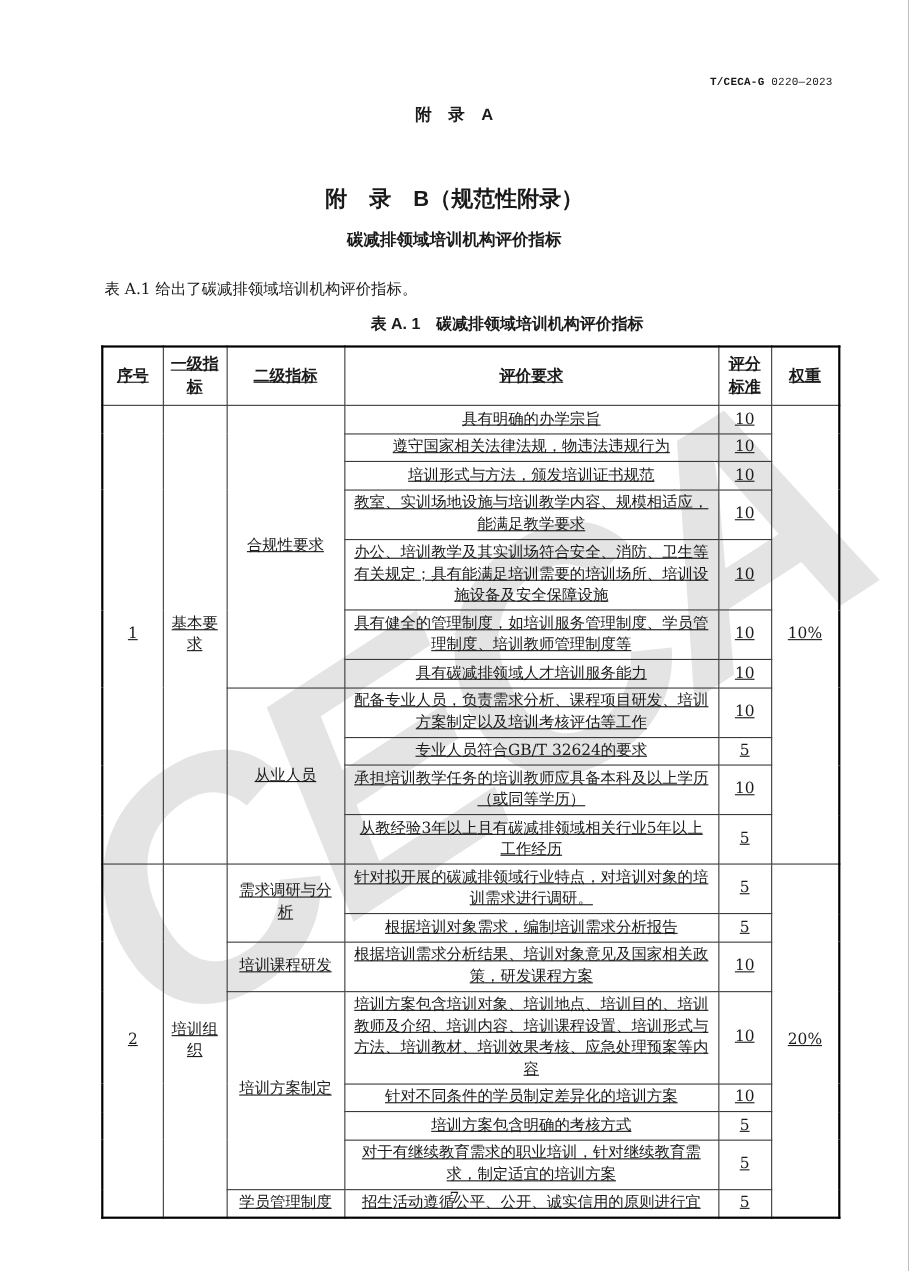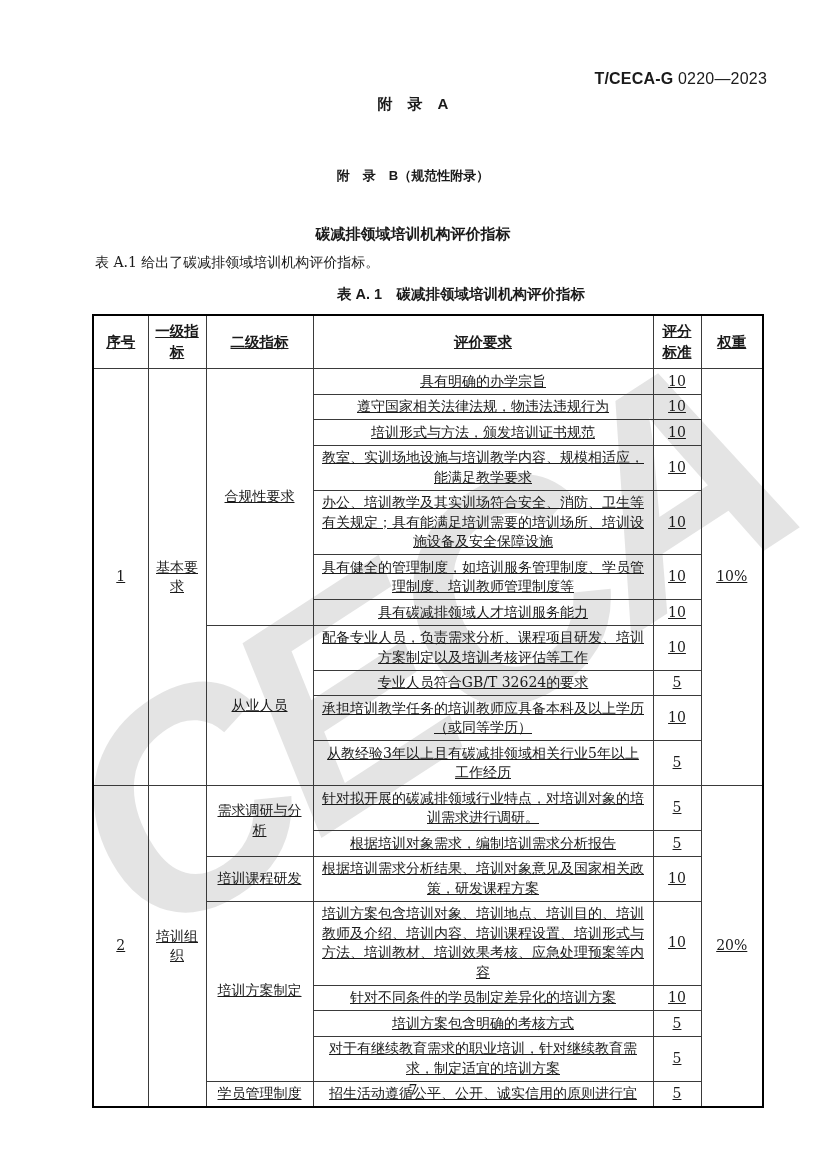--- a/index.html
+++ b/index.html
@@ -21,34 +21,34 @@
     font-family:"Liberation Sans",sans-serif;
     font-style:italic;
     font-weight:900;
     font-size:300px;
     letter-spacing:-18px;
     color:rgba(185,185,185,0.38);
     white-space:nowrap;
     user-select:none;
   }
   .doc-num{
-    position:absolute;top:70px;right:59px;
-    font-family:Liberation Sans, sans-serif;
-    font-size:16px;letter-spacing:0.2px;
+    position:absolute;top:70px;right:69px;
+    font-family:Liberation Mono, monospace;
+    font-size:10px;letter-spacing:0.2px;
   }
   .doc-num .b{font-weight:bold;}
   .center-line{
     position:absolute;left:0;width:100%;
     text-align:center;
     font-family:"Liberation Sans",sans-serif;
     font-weight:bold;
   }
   .app-a{top:95px;font-size:15px;}
-  .app-b{top:167px;font-size:13px;}
-  .subtitle{top:209px;font-size:15px;margin-top:16px;}
+  .app-b{top:167px;font-size:20px;}
+  .subtitle{top:209px;font-size:15px;}
   .intro{
     position:absolute;top:254px;left:95px;
     font-size:14px;
   }
   .caption{
     position:absolute;top:285px;left:0;width:100%;
     text-align:center;
     font-family:"Liberation Sans",sans-serif;
     font-weight:bold;font-size:14.5px;padding-left:48px;
   }

